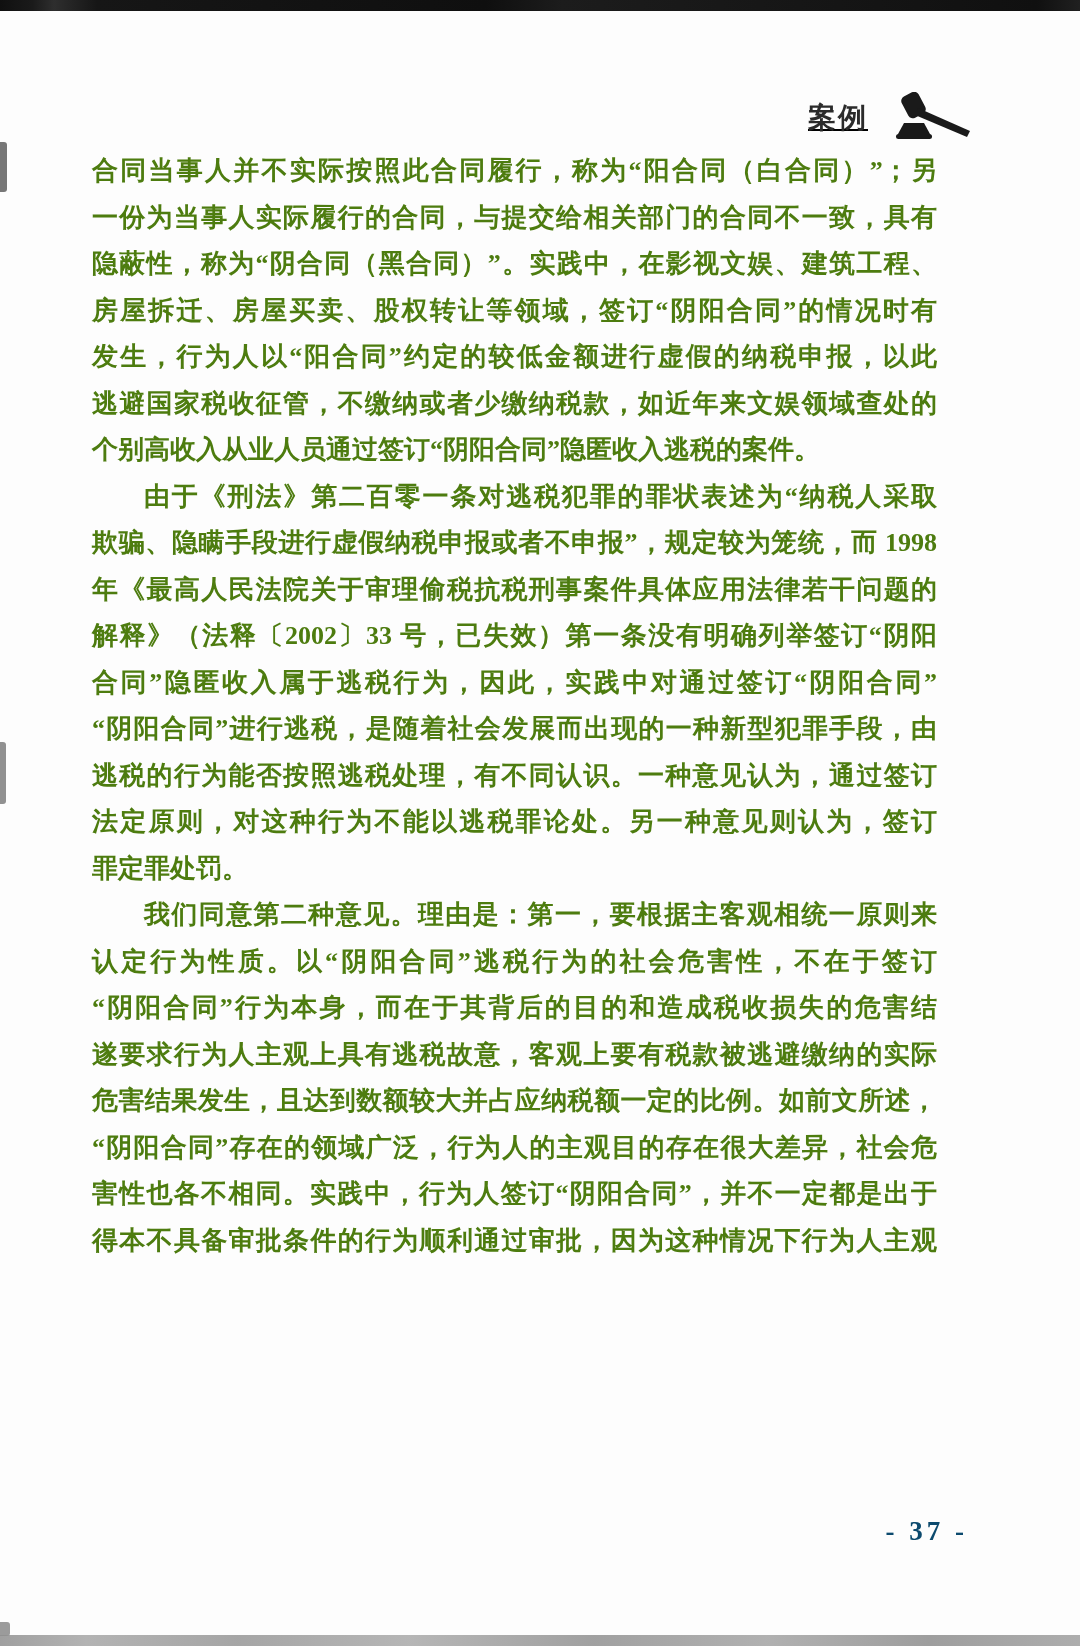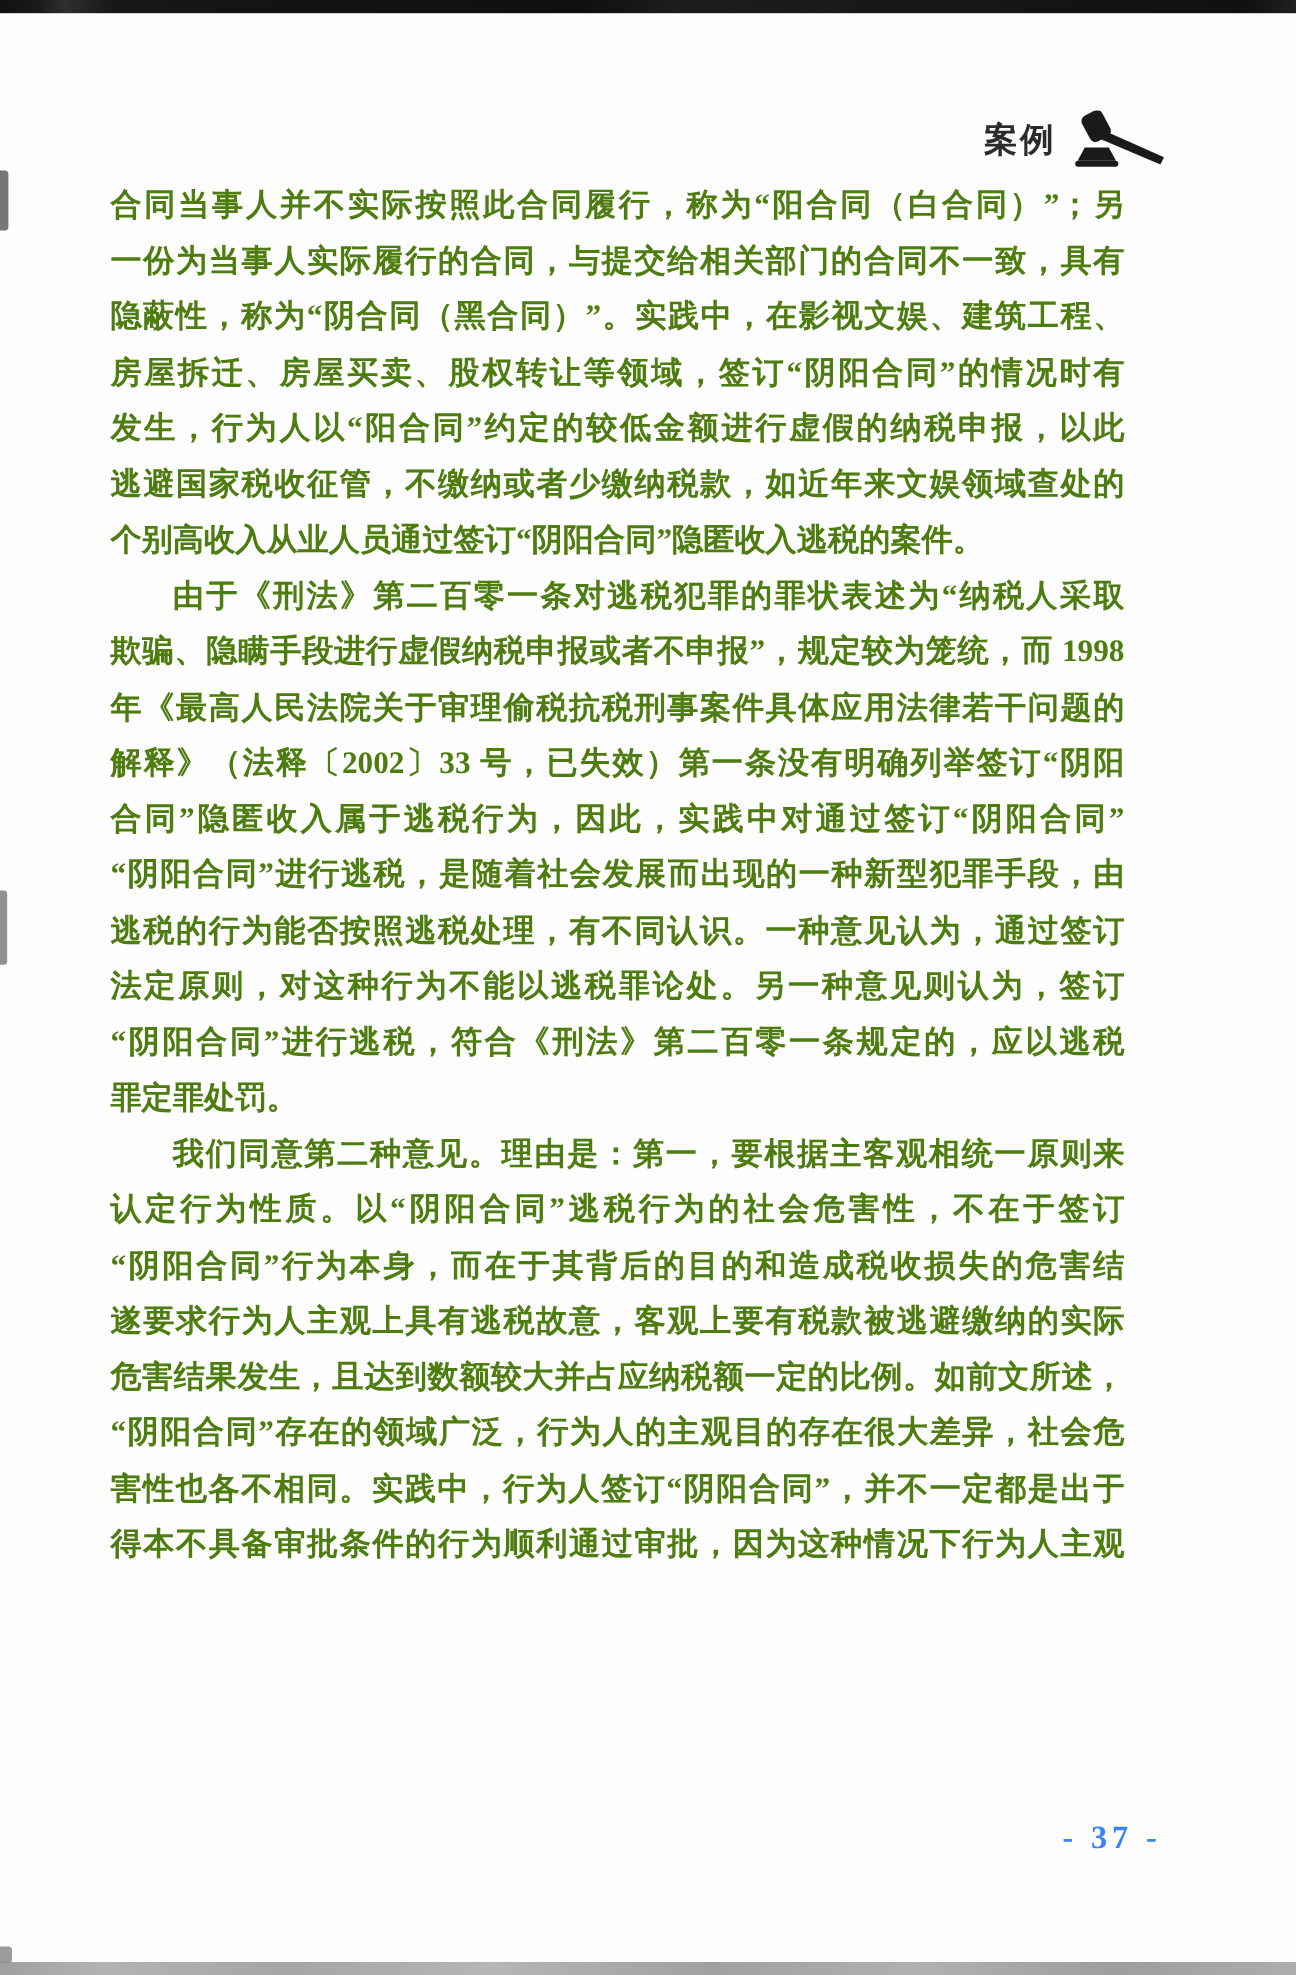--- a/index.html
+++ b/index.html
@@ -39,21 +39,22 @@
   .edge-artifact.a2 { top: 742px; width: 6px; height: 62px; opacity: .6; }
   .edge-artifact.a3 { top: 1622px; width: 10px; height: 14px; opacity: .55; }
 
   
   .header {
     position: absolute;
     top: 92px;
     right: 104px;
     display: flex;
     align-items: center;
-    gap: 10px;
+    gap: 22px;
+    text-decoration: underline;
   }
   .header .label {
     font-size: 28px;
     font-weight: 600;
     color: #2b2b2b;
     letter-spacing: 2px;
     line-height: 1;
   }
   .header .gavel {
     width: 86px;
@@ -88,21 +89,21 @@
     text-indent: 2em;
   }
 
   
   .footer {
     position: absolute;
     top: 1516px;
     right: 112px;
     font-size: 27px;
     font-weight: 600;
-    color: #3b82f6;
+    color: #0c4a6e;
     letter-spacing: 4px;
     margin-left: 38px;
   }
 </style>
 </head>
 <body>
 
 <div class="page">
 
   <div class="top-bar"></div>
@@ -135,21 +136,20 @@
     <div class="line">逃避国家税收征管，不缴纳或者少缴纳税款，如近年来文娱领域查处的</div>
     <div class="line para-end">个别高收入从业人员通过签订“阴阳合同”隐匿收入逃税的案件。</div>
     <div class="line indent">由于《刑法》第二百零一条对逃税犯罪的罪状表述为“纳税人采取</div>
     <div class="line">欺骗、隐瞒手段进行虚假纳税申报或者不申报”，规定较为笼统，而 1998</div>
     <div class="line">年《最高人民法院关于审理偷税抗税刑事案件具体应用法律若干问题的</div>
     <div class="line">解释》（法释〔2002〕33 号，已失效）第一条没有明确列举签订“阴阳</div>
     <div class="line">合同”隐匿收入属于逃税行为，因此，实践中对通过签订“阴阳合同”</div>
     <div class="line">“阴阳合同”进行逃税，是随着社会发展而出现的一种新型犯罪手段，由</div>
     <div class="line">逃税的行为能否按照逃税处理，有不同认识。一种意见认为，通过签订</div>
     <div class="line">法定原则，对这种行为不能以逃税罪论处。另一种意见则认为，签订</div>
-    <div class="line">“阴阳合同”进行逃税，符合《刑法》第二百零一条规定的，应以逃税</div>
     <div class="line para-end">罪定罪处罚。</div>
     <div class="line indent">我们同意第二种意见。理由是：第一，要根据主客观相统一原则来</div>
     <div class="line">认定行为性质。以“阴阳合同”逃税行为的社会危害性，不在于签订</div>
     <div class="line">“阴阳合同”行为本身，而在于其背后的目的和造成税收损失的危害结</div>
     <div class="line">遂要求行为人主观上具有逃税故意，客观上要有税款被逃避缴纳的实际</div>
     <div class="line">危害结果发生，且达到数额较大并占应纳税额一定的比例。如前文所述，</div>
     <div class="line">“阴阳合同”存在的领域广泛，行为人的主观目的存在很大差异，社会危</div>
     <div class="line">害性也各不相同。实践中，行为人签订“阴阳合同”，并不一定都是出于</div>
     <div class="line">得本不具备审批条件的行为顺利通过审批，因为这种情况下行为人主观</div>
   </div>

